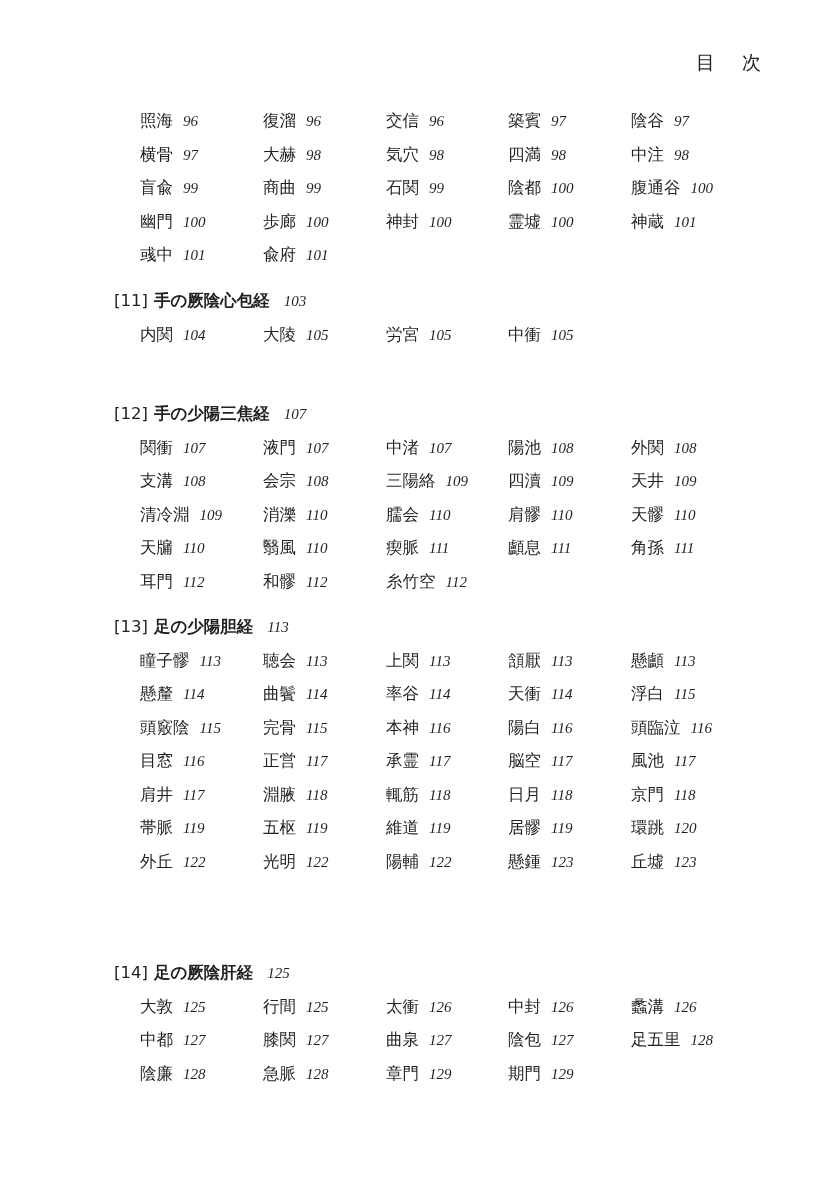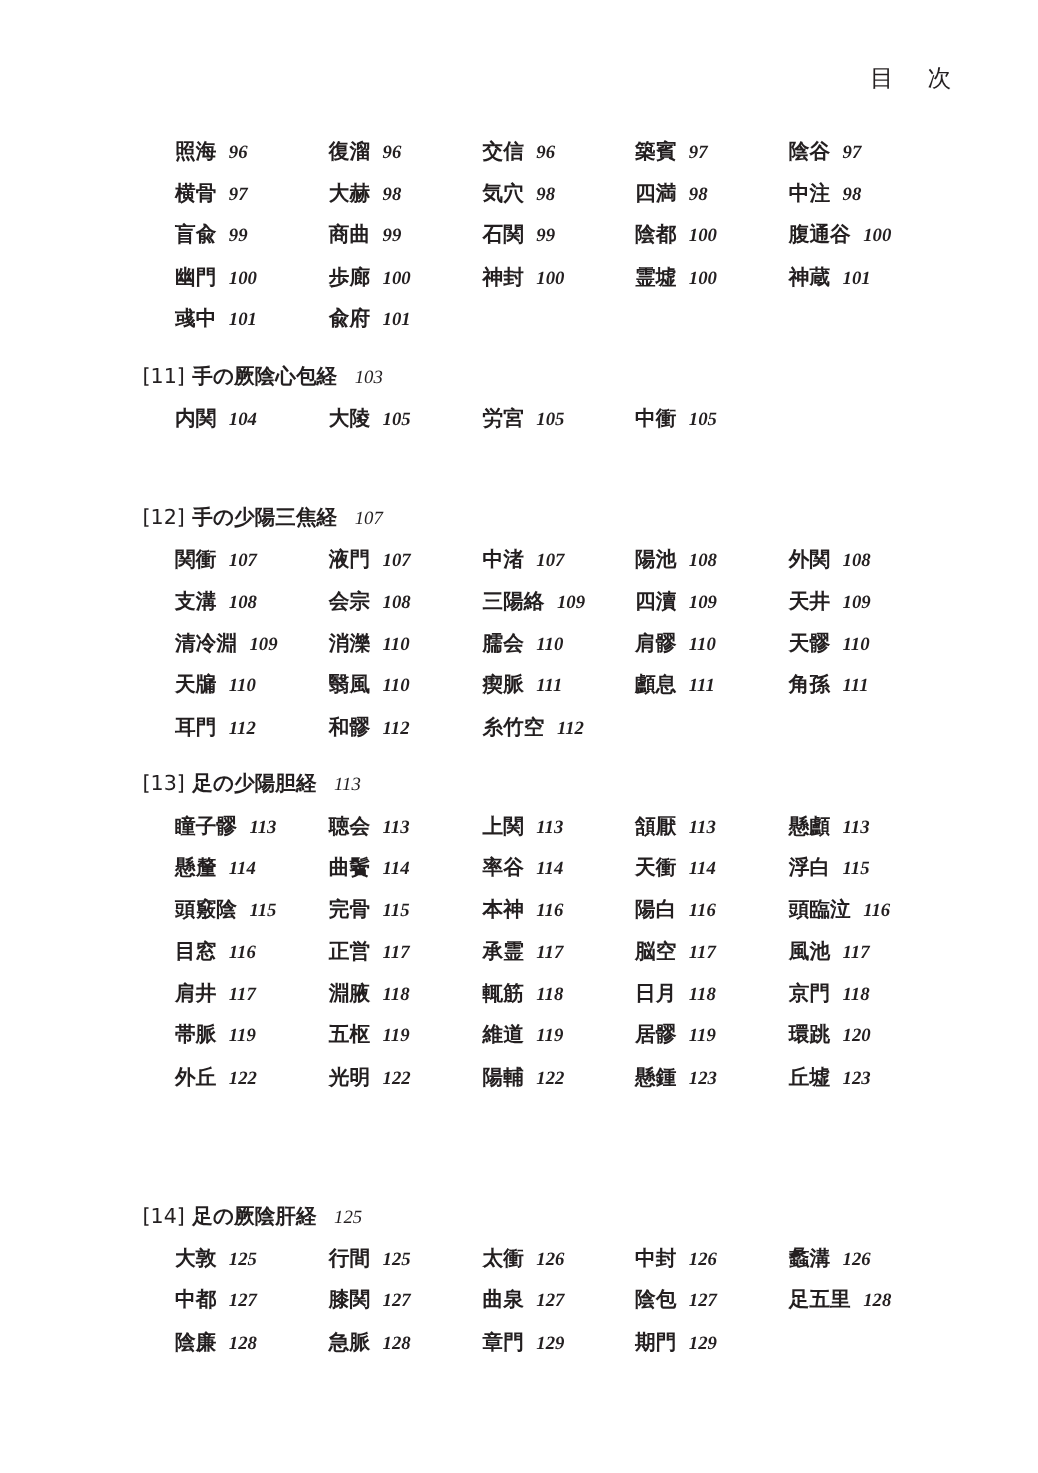--- a/index.html
+++ b/index.html
@@ -11,21 +11,21 @@
   .running-head {
     position: absolute; top: 50px; left: 682px;
     font-size: 19px; letter-spacing: 0;
     font-family: Liberation Sans, sans-serif;
     margin-left: 14px;
   }
   .running-head span { display: inline-block; }
   .running-head .gap { width: 27px; }
   .content { position: absolute; left: 0; top: 0; width: 830px; }
   .grid { position: absolute; left: 140px; width: 620px; }
-  .row { height: 33.5px; position: relative; font-weight: bold; }
+  .row { height: 33.5px; position: relative; }
   .entry {
     position: absolute; top: 0; white-space: nowrap;
     font-size: 16.5px; line-height: 20px;
   }
   .entry .name { font-family: "DejaVu Serif", "Liberation Serif", serif; }
   .entry .page {
     font-family: "Liberation Serif", "DejaVu Serif", serif;
     font-style: italic; font-size: 15px; margin-left: 10px;
   }
   .c0 { left: 0; } .c1 { left: 123px; } .c2 { left: 246px; } .c3 { left: 368px; text-align: center; } .c4 { left: 491px; }

